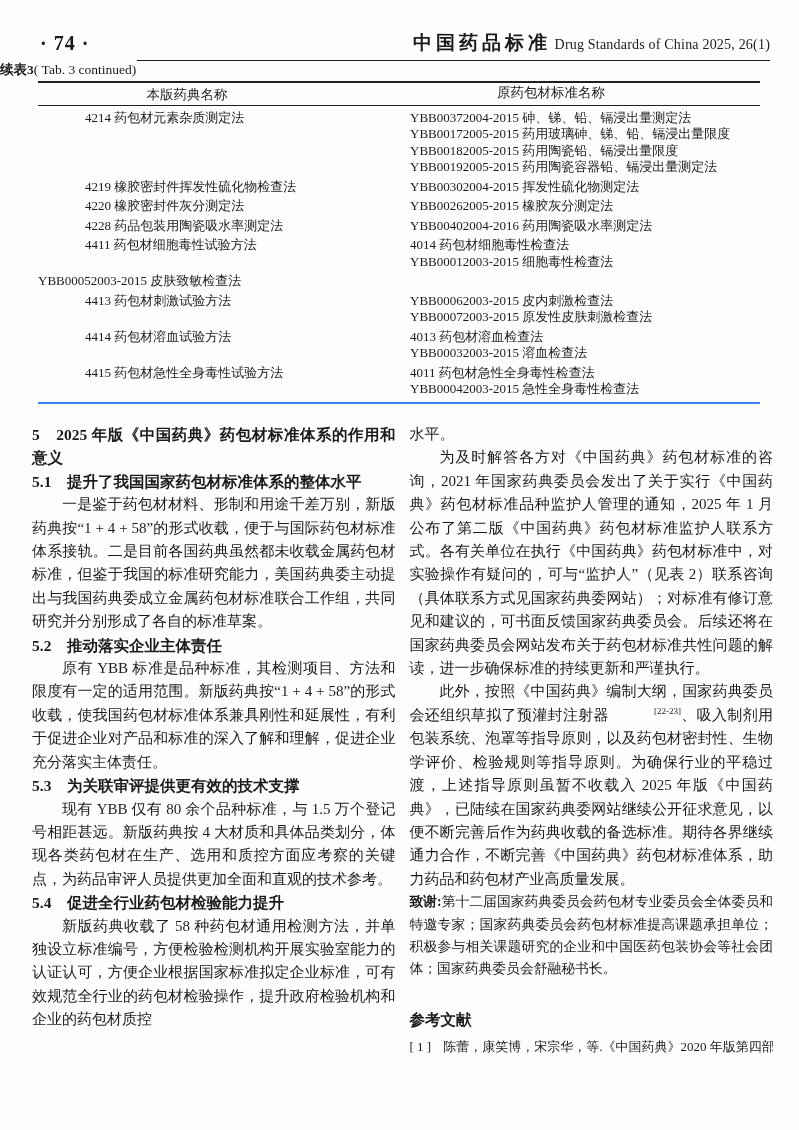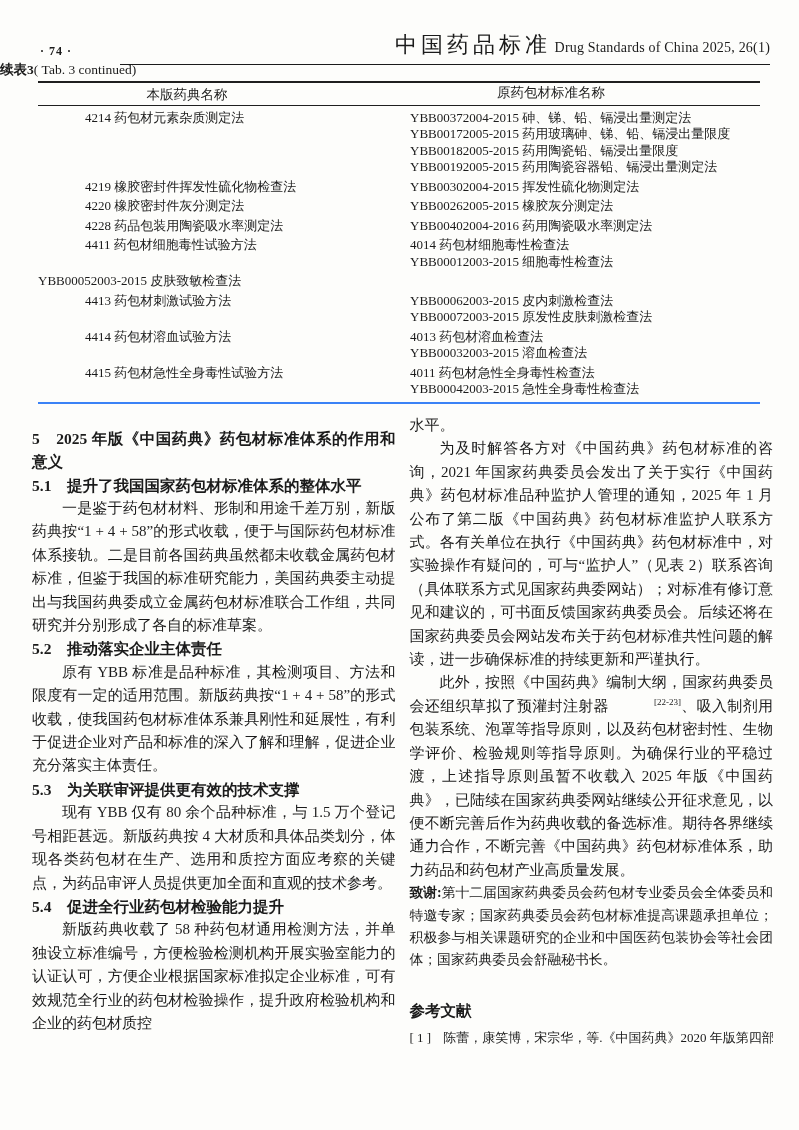--- a/index.html
+++ b/index.html
@@ -4,39 +4,39 @@
 <style>
   * { margin:0; padding:0; box-sizing:border-box; }
   html,body { background:#e8e8e8; }
   .page {
     position:relative; width:799px; height:1130px; margin:0 auto;
     background:#fdfdfb; color:#1b1b1b; overflow:hidden;
     font-family:"Liberation Serif","DejaVu Serif",serif;
   }
   
   .hdr { position:absolute; top:30px; left:40px; right:29px; display:flex; align-items:flex-end; }
-  .pagenum { font-size:12px; font-weight:bold; letter-spacing:1px; padding-bottom:6px; white-space:nowrap; }
+  .pagenum { font-size:20px; font-weight:bold; letter-spacing:1px; padding-bottom:6px; white-space:nowrap; }
   .journal { flex:1; margin-left:48px; border-bottom:1.6px solid #1b1b1b; text-align:right; padding-bottom:4px; white-space:nowrap; }
-  .journal-zh { font-weight:normal; font-size:22px; letter-spacing:4px; }
+  .journal-zh { font-weight:bold; font-size:19px; letter-spacing:4px; }
   .journal-en { font-size:14px; letter-spacing:0.2px; }
   
   .tbl-caption { position:absolute; top:61px; left:0; right:0; text-align:left; font-size:13.5px; }
   .tbl-caption b { font-size:13.5px; }
   .tbl { position:absolute; top:81px; left:38px; width:722px;
          border-top:2px solid #1f1f1f; border-bottom:2px solid #3b82f6; font-size:13px; }
   .tbl-head { position:relative; height:23px; border-bottom:1px solid #1f1f1f; font-size:13.5px; }
   .th-l { position:absolute; left:49px; width:200px; top:3px; text-align:center; }
   .th-r { position:absolute; left:367px; width:200px; top:1px; text-align:right; }
   .tbl-body { padding:2px 0 3px; }
   .row { display:flex; padding:1.5px 0; }
   .cell-l { width:372px; padding-left:47px; line-height:16.5px; }
   .cell-r { flex:1; line-height:16.5px; }
   .cell-r div { line-height:16.5px; }
   
-  .content { position:absolute; top:414px; left:32px; right:26px; display:flex; gap:14px;align-items:center; }
+  .content { position:absolute; top:423px; left:32px; right:26px; display:flex; gap:14px; }
   .col { flex:1; min-width:0; font-size:15px; line-height:23.4px; text-align:justify; }
   .sec-h { font-weight:bold; font-size:15.5px; }
   .para { text-indent:2em; }
   sup.ref { font-size:9px; vertical-align:super; line-height:0;margin-left:45px; }
   .ack { font-size:13.8px; line-height:22.4px; text-align:justify; }
   .ack b { font-size:13.8px; }
   .refs-h { font-weight:bold; font-size:15.5px; margin-top:27px; }
   .ref-item { font-size:13px; line-height:20px; margin-top:6px; white-space:nowrap; overflow:hidden; }
   .ref-label { margin-right:12px; }
 </style>

